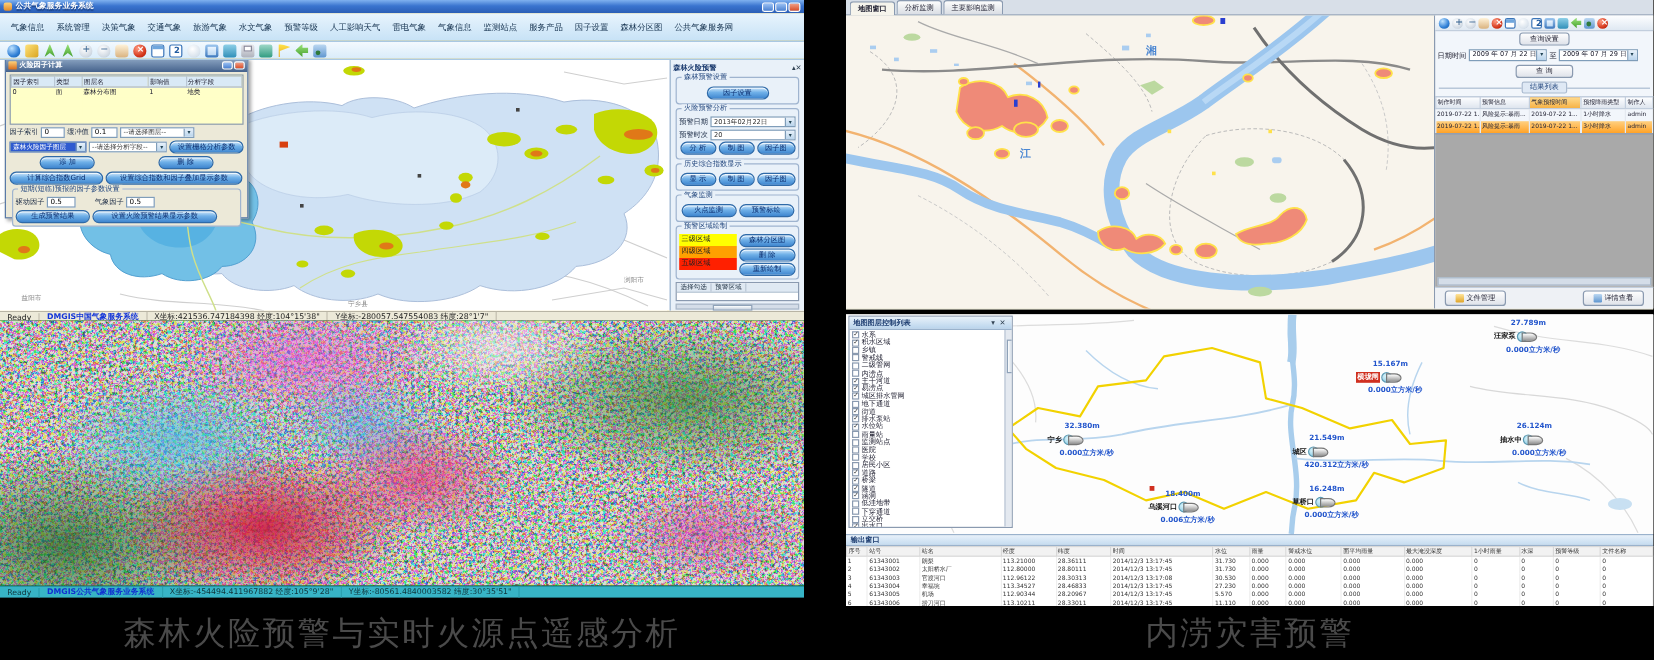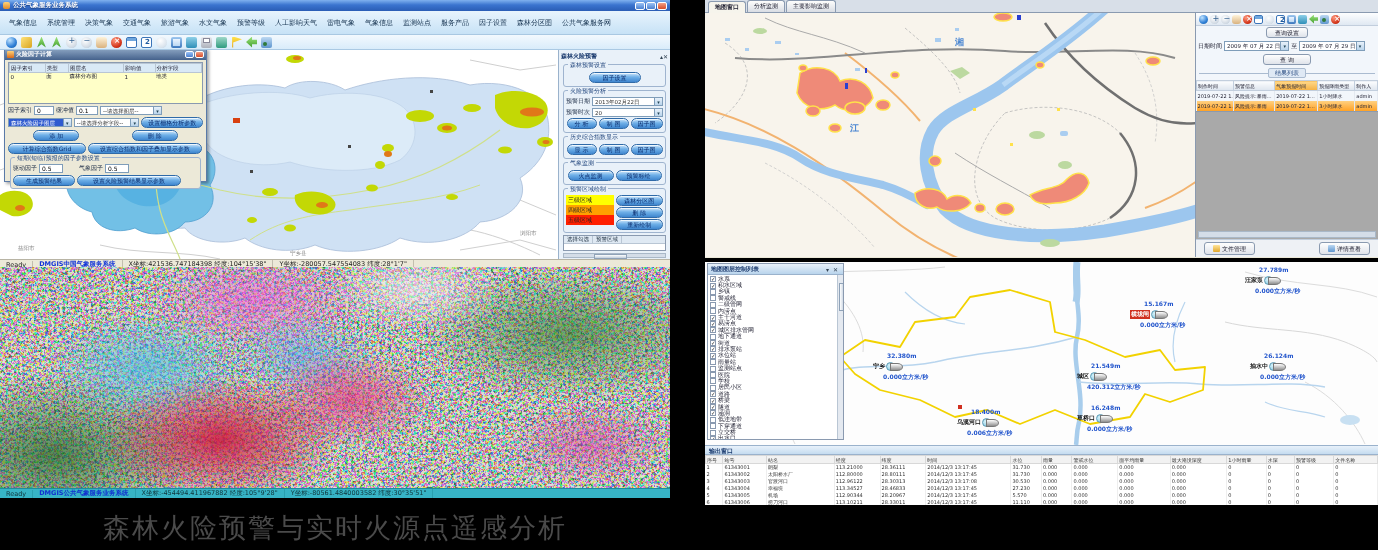--- a/index.html
+++ b/index.html
@@ -972,13 +972,14 @@
               <td>0</td>
               <td>0</td>
               <td>0</td>
             </tr>
           </tbody>
         </table>
       </div>
   </div>
 
   <div class="caption cap-l">森林火险预警与实时火源点遥感分析</div>
+  <div class="caption cap-r">内涝灾害预警</div>
 </div>
 
 </body></html>

